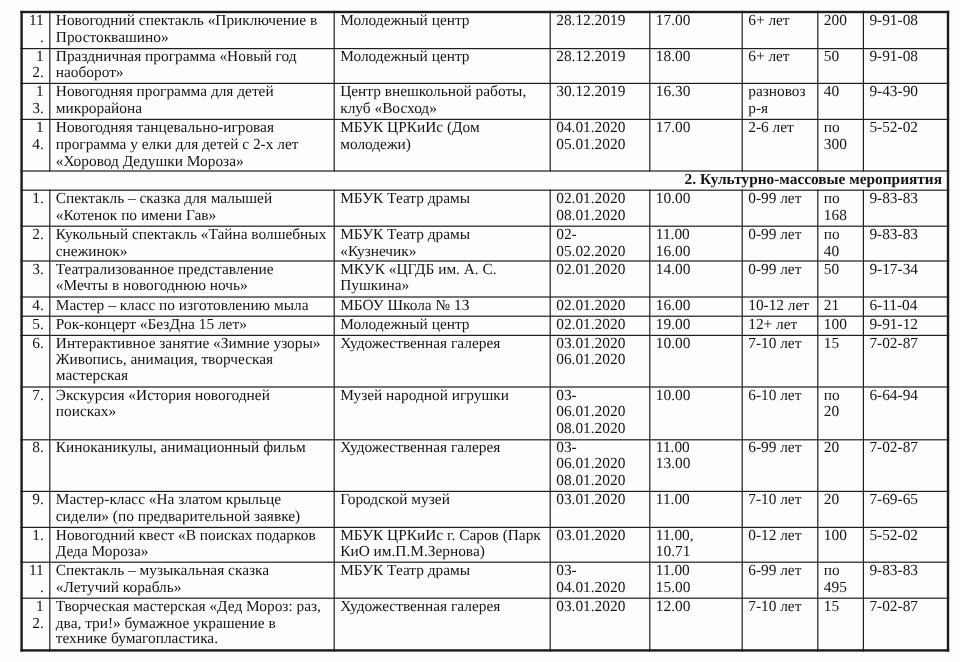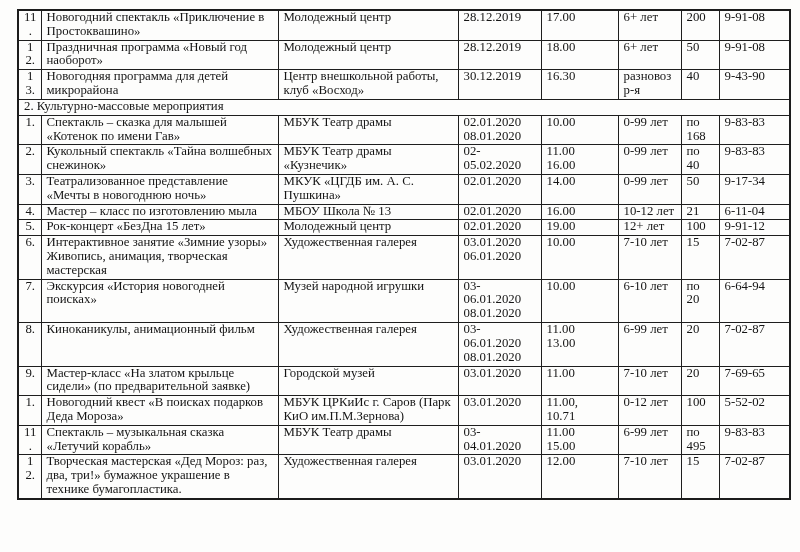--- a/index.html
+++ b/index.html
@@ -29,31 +29,32 @@
     border: 1px solid #1e1e1e;
     vertical-align: top;
     padding: 0 4px 1px 5px;
     font-size: 12.8px;
     line-height: 1.08;
     white-space: pre-line;
     overflow: hidden;
     word-wrap: break-word;
   }
   td.col-num {
-    text-align: center;
+    text-align: right;
     padding: 0 1px 1px 1px;
   }
   td.col-dates, td.col-time, td.col-age, td.col-capacity, td.col-phone {
     padding-left: 6px;
   }
   td.section-header {
-    font-weight: normal;
+    font-weight: bold;
     font-size: 13.2px;
     padding: 1px 4px 2px 4px;
     white-space: normal;
+    text-align: right;
   }
   td.small-text {
     font-size: 9.8px;
     padding-top: 2px;
   }
 </style>
 </head>
 <body>
 
 <div class="page">
@@ -93,20 +94,32 @@
           <td class="col-num">13.</td>
           <td class="col-event">Новогодняя программа для детей микрорайона</td>
           <td class="col-venue">Центр внешкольной работы, клуб «Восход»</td>
           <td class="col-dates">30.12.2019</td>
           <td class="col-time">16.30</td>
           <td class="col-age small-text">разновозр-я</td>
           <td class="col-capacity">40</td>
           <td class="col-phone">9-43-90</td>
         </tr>
         <tr>
+          <td class="col-num">14.</td>
+          <td class="col-event">Новогодняя танцевально-игровая программа у елки для детей с 2-х лет «Хоровод Дедушки Мороза»</td>
+          <td class="col-venue">МБУК ЦРКиИс (Дом молодежи)</td>
+          <td class="col-dates">04.01.2020
+05.01.2020</td>
+          <td class="col-time">17.00</td>
+          <td class="col-age">2-6 лет</td>
+          <td class="col-capacity">по
+300</td>
+          <td class="col-phone">5-52-02</td>
+        </tr>
+        <tr>
           <td colspan="8" class="section-header">2. Культурно-массовые мероприятия</td>
         </tr>
         <tr>
           <td class="col-num">1.</td>
           <td class="col-event">Спектакль – сказка для малышей «Котенок по имени Гав»</td>
           <td class="col-venue">МБУК Театр драмы</td>
           <td class="col-dates">02.01.2020
 08.01.2020</td>
           <td class="col-time">10.00</td>
           <td class="col-age">0-99 лет</td>

